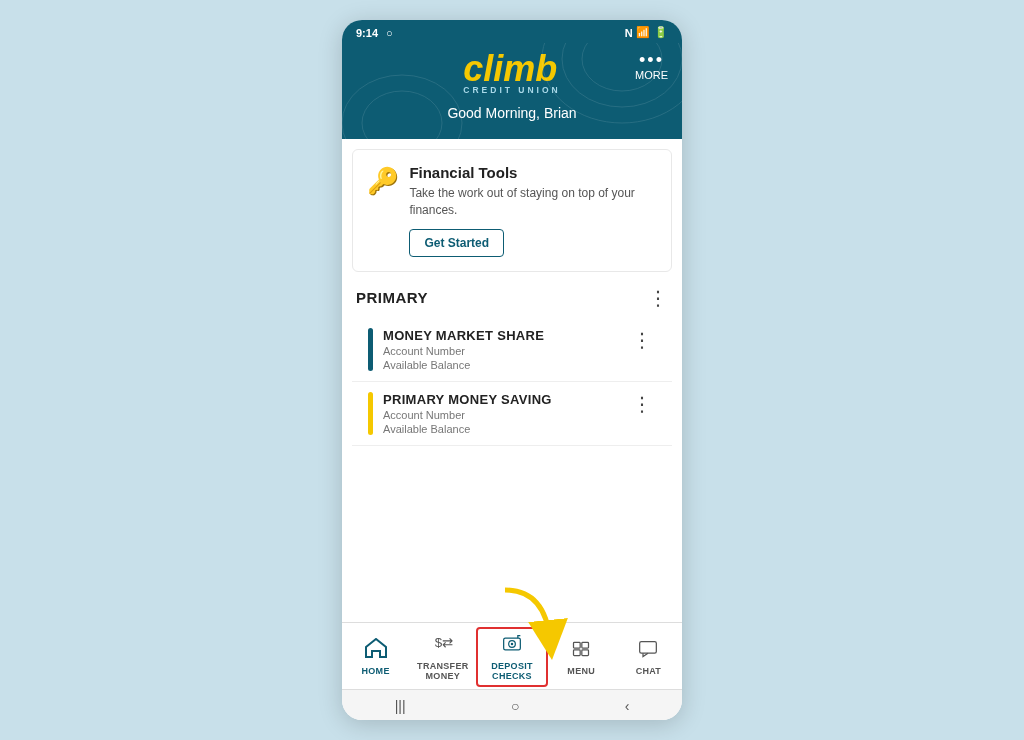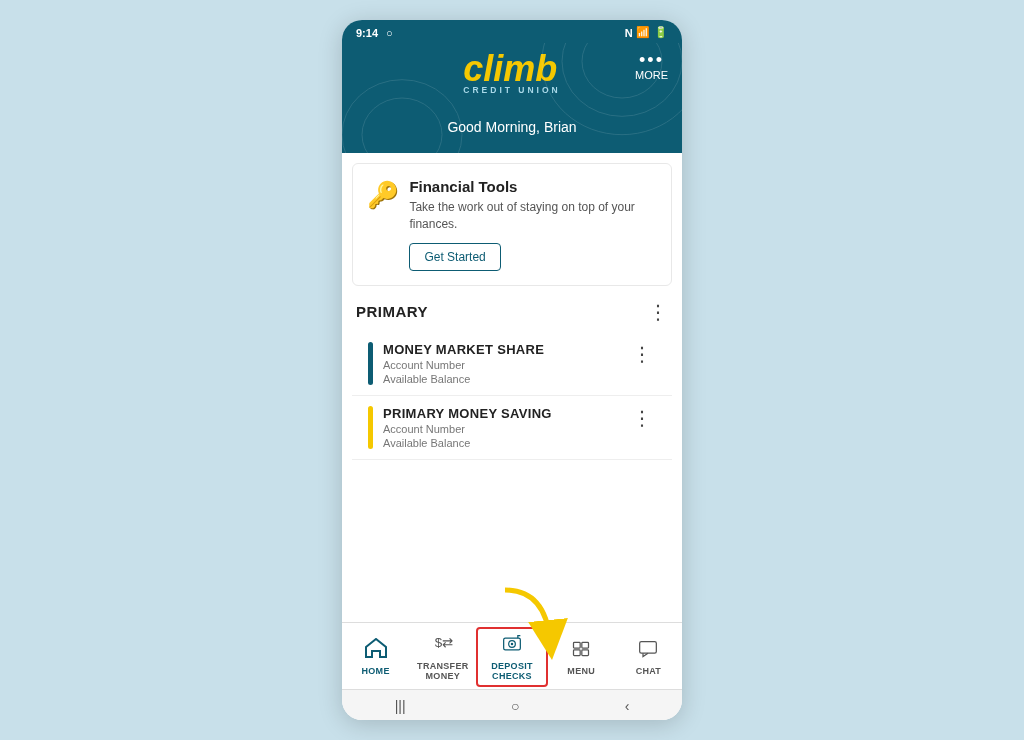--- a/index.html
+++ b/index.html
@@ -67,21 +67,21 @@
       color: #a8d8e8;
       font-size: 8.5px;
       letter-spacing: 3px;
       text-align: center;
       font-weight: 600;
       margin-top: -2px;
     }
     .greeting {
       color: #fff;
       font-size: 14px;
-      margin-top: 20px;
+      margin-top: 6px;
       font-weight: 400;
     }
     
     .header-bg {
       position: absolute;
       top: 0; left: 0; right: 0; bottom: 0;
       overflow: hidden;
       pointer-events: none;
       opacity: 0.12;
     }
@@ -99,21 +99,21 @@
     }
     .card-icon { font-size: 26px; margin-top: 2px; }
     .card-content { flex: 1; }
     .card-title { font-size: 15px; font-weight: 700; color: #222; margin-bottom: 4px; }
     .card-desc { font-size: 12px; color: #555; line-height: 1.4; margin-bottom: 10px; }
     .btn-get-started {
       border: 1.5px solid #0d5c73;
       background: #fff;
       color: #0d5c73;
       font-size: 12px;
-      font-weight: 400;
+      font-weight: 700;
       padding: 6px 14px;
       border-radius: 4px;
       cursor: pointer;
     }
     
     .section-header {
       display: flex;
       justify-content: space-between;
       align-items: center;
       padding: 14px 14px 8px;

